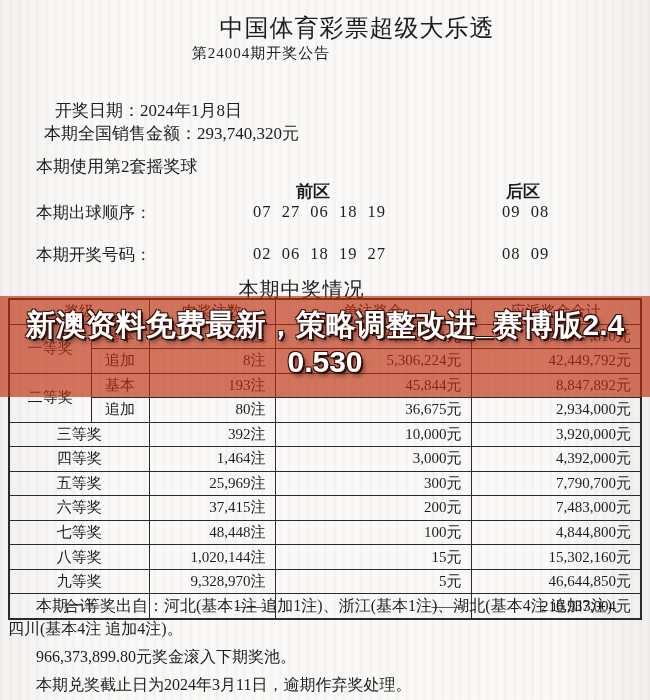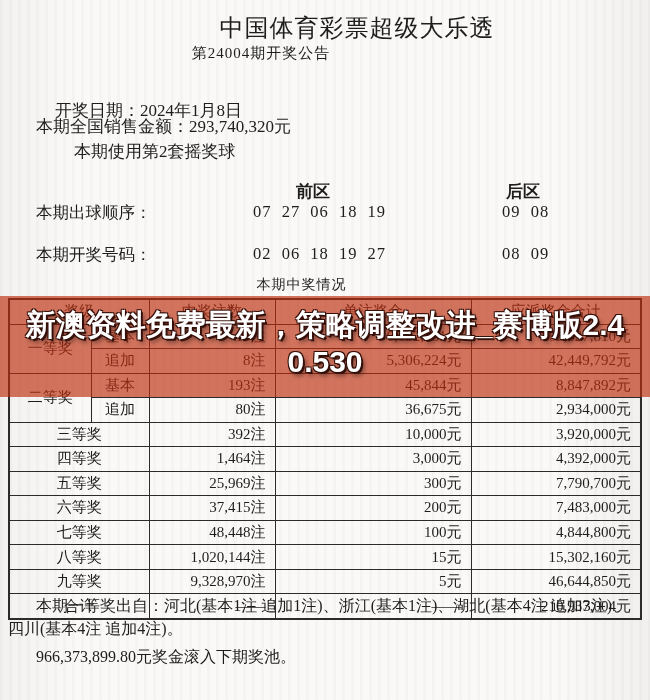--- a/index.html
+++ b/index.html
@@ -10,31 +10,31 @@
       repeating-linear-gradient(90deg, rgba(110,100,95,0.035) 0 3px, rgba(0,0,0,0) 3px 9px),
       linear-gradient(90deg, rgba(0,0,0,0.03), rgba(0,0,0,0) 12%, rgba(0,0,0,0) 86%, rgba(0,0,0,0.04));
     font-family:"Liberation Serif","DejaVu Serif",serif;
     color:#1d1d1d;
   }
   .abs{position:absolute;}
   #title{top:12px; left:0; width:650px; text-align:center; font-size:24px; letter-spacing:1px;padding-left:32px;}
   #subtitle{top:44px; left:0; width:522px; text-align:center; font-size:15px; letter-spacing:1px;}
   .info-line{left:36px; font-size:17px; white-space:nowrap;}
   #info-date{top:99px;margin-left:19px;}
-  #info-sales{top:115px;}
-  #info-ballset{top:140px;margin-left:38px;}
+  #info-sales{top:122px;margin-left:8px;}
+  #info-ballset{top:155px;}
   .zone-label{top:180px; font-size:17px;font-weight:bold;}
   #zone-front{left:296px;}
   #zone-back{left:506px;text-align:center;}
   .draw-label{left:36px; font-size:16.5px; white-space:nowrap;}
   .draw-front{left:253px; font-size:16.5px; word-spacing:5px; letter-spacing:1px; white-space:nowrap;}
   .draw-back{left:502px; font-size:16.5px; word-spacing:5px; letter-spacing:1px; white-space:nowrap;}
   .row-seq{top:202px;}
   .row-win{top:244px;}
-  #table-title{top:276px; left:0; width:603px; text-align:center; font-size:14px; letter-spacing:1px;}
+  #table-title{top:276px; left:0; width:603px; text-align:center; font-size:20px; letter-spacing:1px;}
   #prize{
     position:absolute; top:298px; left:8px; width:634px; height:322px;
     border-collapse:collapse; table-layout:fixed; font-size:15px;
     border:2px solid #2b2b2b;
   }
   #prize td{
     border:1px solid #2b2b2b; padding:0; text-align:center;
     overflow:hidden; white-space:nowrap; color:#1d1d1d;
   }
   #prize td.num{text-align:right; padding-right:9px;margin-left:15px;}
@@ -167,20 +167,21 @@
       <td class="num">——</td>
       <td class="num">——</td>
       <td class="num">210,937,004元</td>
     </tr>
   </tbody>
     </table>
 
   <div class="abs footer">
     <p>本期一等奖出自：河北(基本1注 追加1注)、浙江(基本1注)、湖北(基本4注 追加3注)、四川(基本4注 追加4注)。</p>
     <p>966,373,899.80元奖金滚入下期奖池。</p>
+    <p>本期兑奖截止日为2024年3月11日，逾期作弃奖处理。</p>
   </div>
 
   <div class="overlay">
     <div class="l l1">新澳资料免费最新，策略调整改进_赛博版2.4</div>
     <div class="l">0.530</div>
   </div>
 
 </div>
 
 </body></html>

